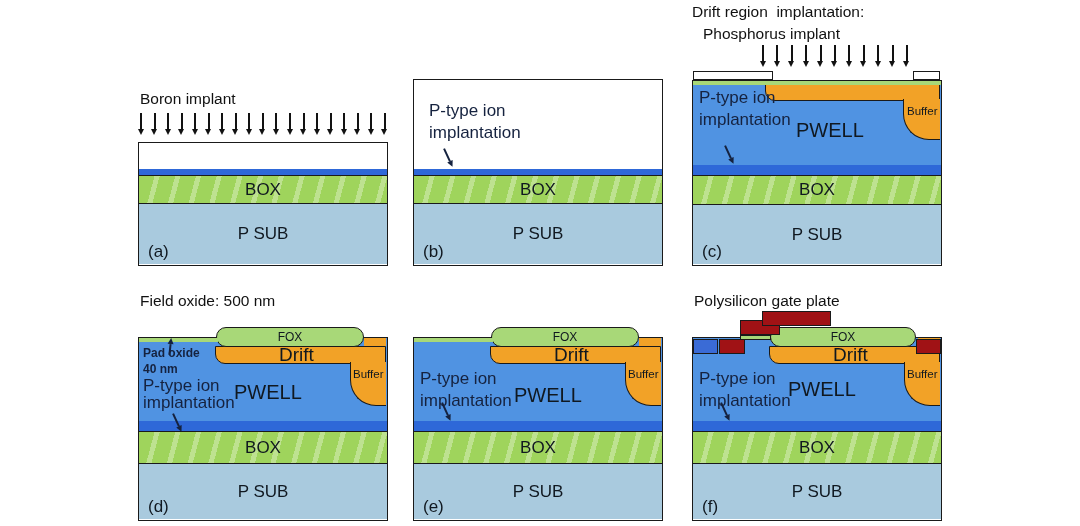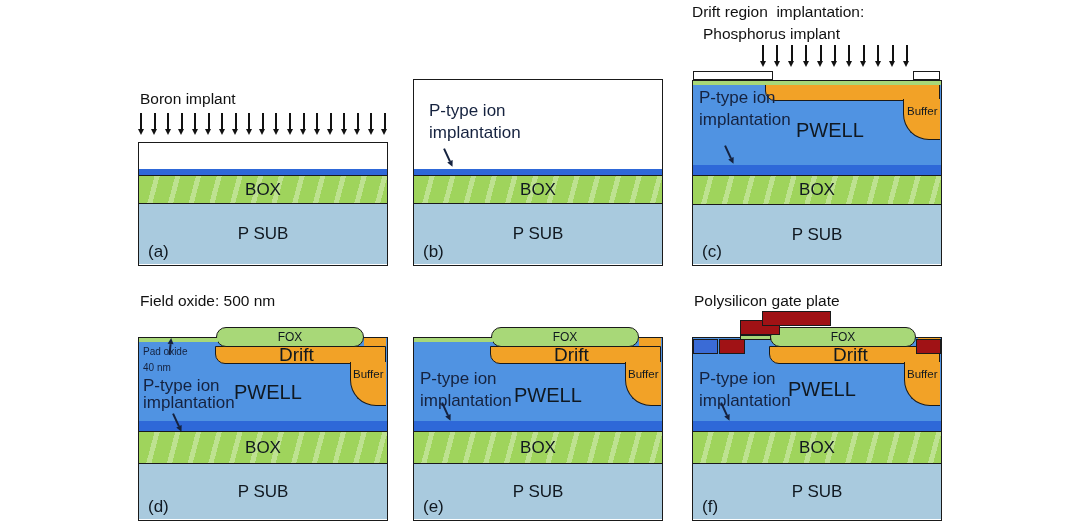--- a/index.html
+++ b/index.html
@@ -20,21 +20,21 @@
     background-image:repeating-linear-gradient(105deg, rgba(255,255,255,0) 0 15px, rgba(255,255,255,0.32) 15px 20px);
     border-top:1.5px solid var(--outline);
     display:flex;align-items:center;justify-content:center;
   }
   .lay-psub{background:var(--psub_blue);border-top:1.5px solid var(--outline);
     display:flex;align-items:center;justify-content:center;}
   .layer-label{font-size:17px;color:var(--label_text);}
   .pwell-label{font-size:20px;color:var(--label_text);}
   .id-label{position:absolute;left:9px;bottom:3px;font-size:17px;color:var(--label_text);}
   .note{font-size:17px;color:var(--note_text);line-height:1.0;white-space:pre;}
-  .note-sm{font-size:10px;color:var(--note_text);line-height:1.0;white-space:pre;}
+  .note-sm{font-size:12px;color:var(--note_text);line-height:1.0;white-space:pre;font-weight:bold;}
   
   .arrow-row{display:flex;justify-content:space-between;align-items:flex-start;}
   .imp-arrow{width:2px;height:16px;background:#121212;position:relative;}
   .imp-arrow::after{content:'';position:absolute;top:100%;left:-2.5px;
     border-left:3.5px solid transparent;border-right:3.5px solid transparent;
     border-top:6.5px solid #121212;}
   
   .ann-arrow{width:2px;height:14px;background:var(--note_text);position:relative;transform:rotate(-25deg);}
   .ann-arrow::after{content:'';position:absolute;top:100%;left:-2.5px;
     border-left:3.5px solid transparent;border-right:3.5px solid transparent;

